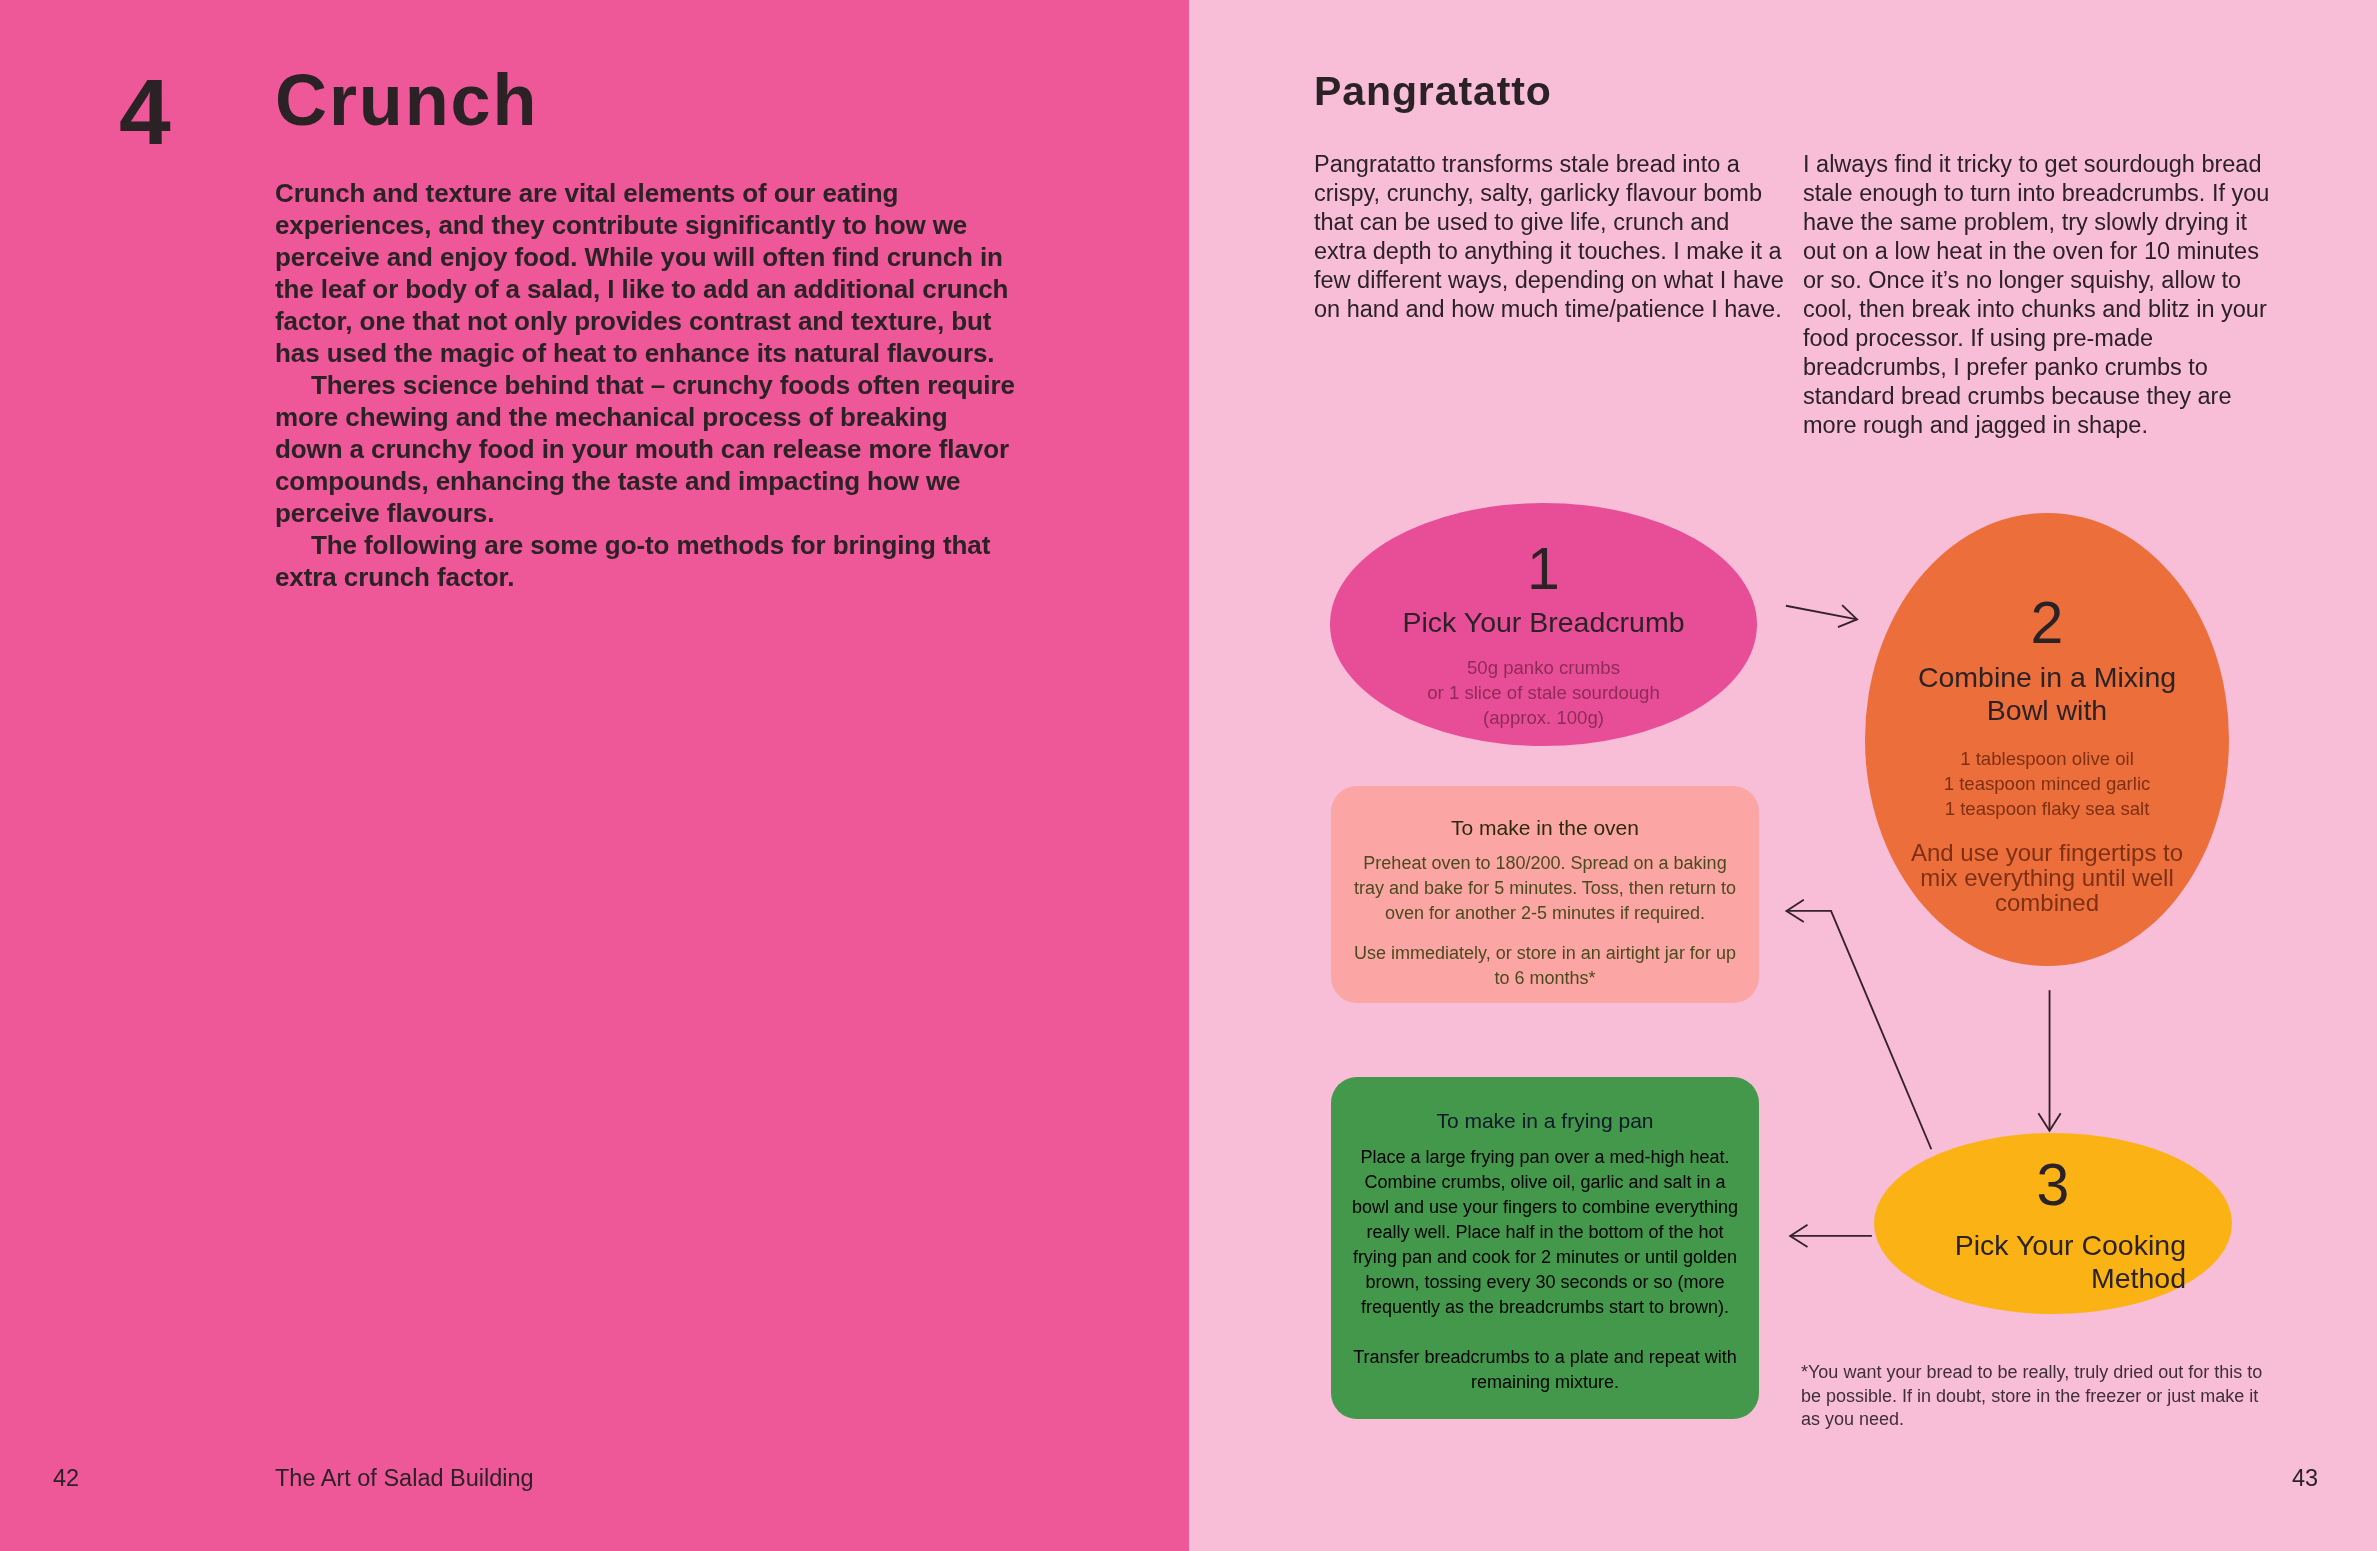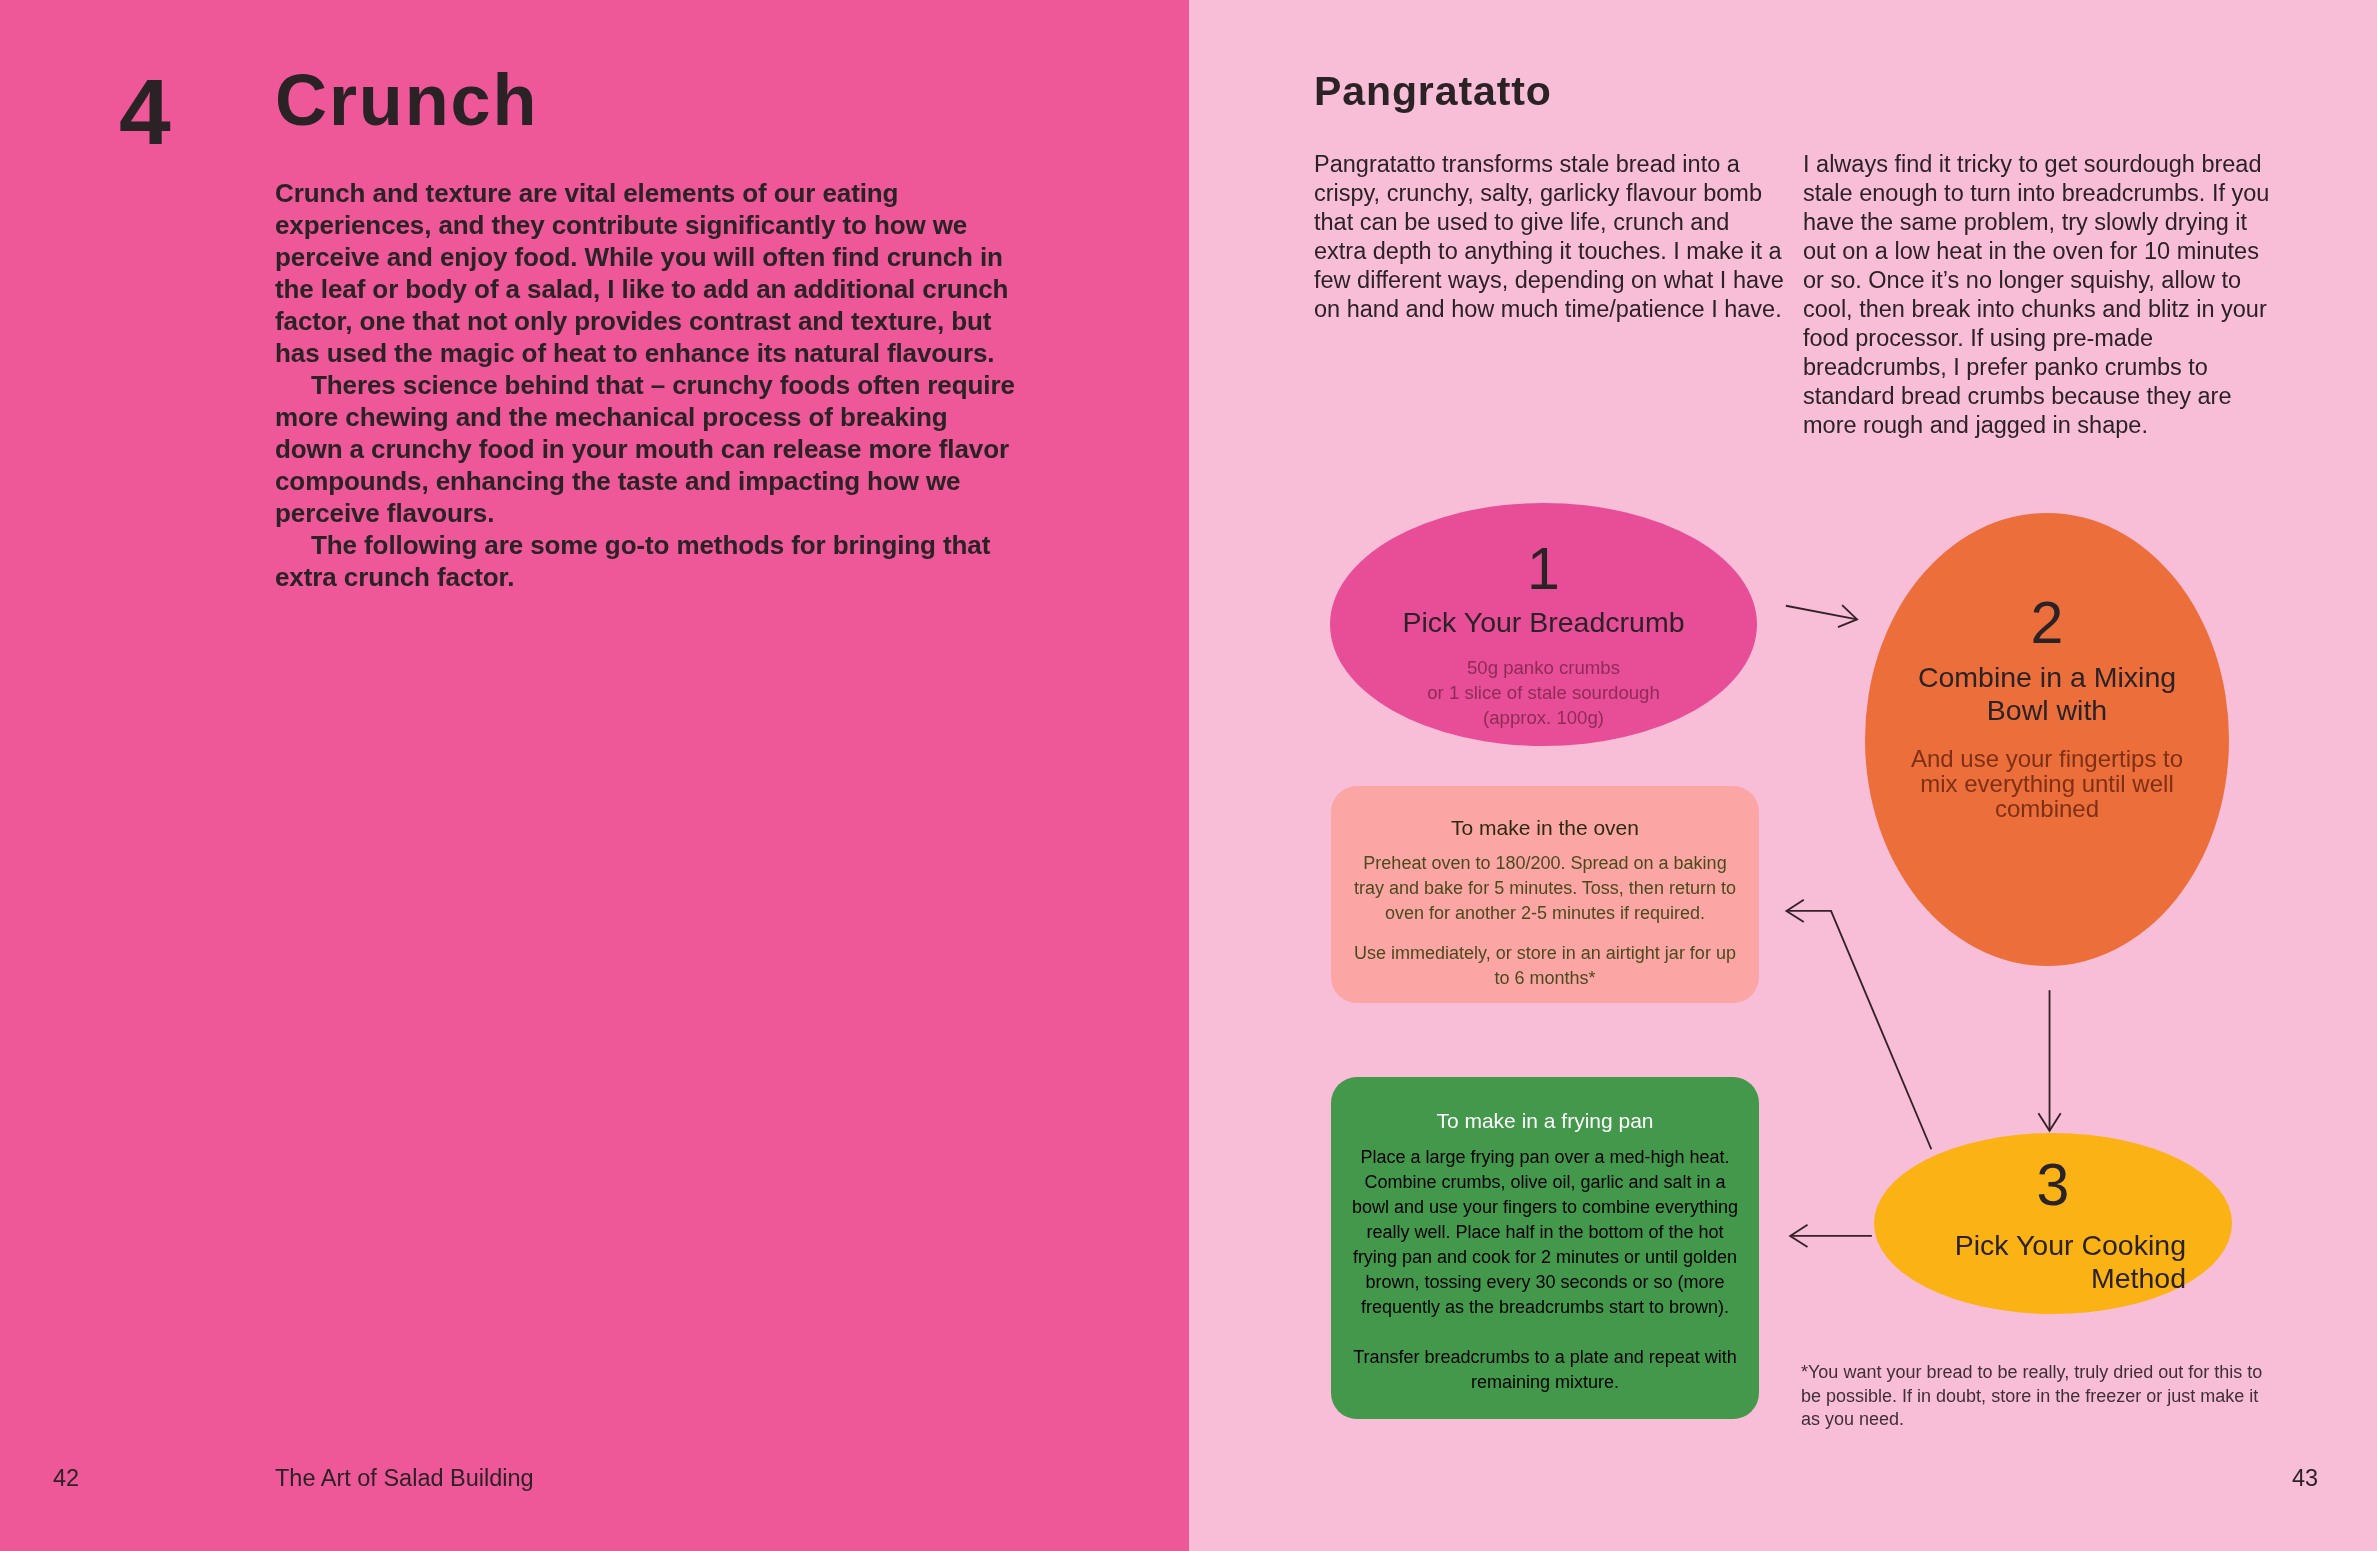--- a/index.html
+++ b/index.html
@@ -42,21 +42,21 @@
   .ellipse-2 .step-note{margin-top:18.6px;width:279px;font-size:24px;line-height:25px;color:#7E3015;}
 
   .ellipse-3{left:1874px;top:1133px;width:358px;height:181px;border-radius:50%;background:#FAB215;padding-top:21px;}
   .ellipse-3 .step-title{margin-top:13px;width:266px;text-align:right;}
 
   .method-box{width:428px;border-radius:26px;}
   .box-oven{left:1331px;top:786px;height:217px;background:#fca5a5;padding:28.5px 22px 0;}
   .box-oven .method-title{color:#2C2B11;}
   .box-oven .method-text{color:#4A4B1D;}
   .box-pan{left:1331px;top:1077px;height:342px;background:#43984B;padding:31px 16px 0;}
-  .box-pan .method-title{color:#ffffff;}
+  .box-pan .method-title{color:#0f172a;}
   .box-pan .method-text{color:#000000;}
   .method-title{font-size:21px;line-height:25px;font-weight:400;}
   .method-text{font-size:18px;line-height:25px;font-weight:400;margin:0;}
   .box-oven .method-text-1{margin-top:11px;}
   .box-oven .method-text-2{margin-top:15px;}
   .box-pan .method-text-1{margin-top:12.4px;}
   .box-pan .method-text-2{margin-top:25px;}
 
   .footnote{left:1801px;top:1361px;width:477px;font-size:18px;line-height:23.5px;color:#3F2F37;margin:0;}
 
@@ -93,20 +93,25 @@
     <div class="step-details">
       <div>50g panko crumbs</div>
       <div>or 1 slice of stale sourdough</div>
       <div>(approx. 100g)</div>
     </div>
   </div>
 
   <div class="abs shape ellipse-2">
     <div class="step-number">2</div>
     <div class="step-title">Combine in a Mixing Bowl with</div>
+    <div class="step-details">
+      <div>1 tablespoon olive oil</div>
+      <div>1 teaspoon minced garlic</div>
+      <div>1 teaspoon flaky sea salt</div>
+    </div>
     <div class="step-note">And use your fingertips to mix everything until well combined</div>
   </div>
 
   <div class="abs shape method-box box-oven">
     <div class="method-title">To make in the oven</div>
     <p class="method-text method-text-1">Preheat oven to 180/200. Spread on a baking tray and bake for 5 minutes. Toss, then return to oven for another 2-5 minutes if required.</p>
     <p class="method-text method-text-2">Use immediately, or store in an airtight jar for up to 6 months*</p>
   </div>
 
   <div class="abs shape method-box box-pan">

